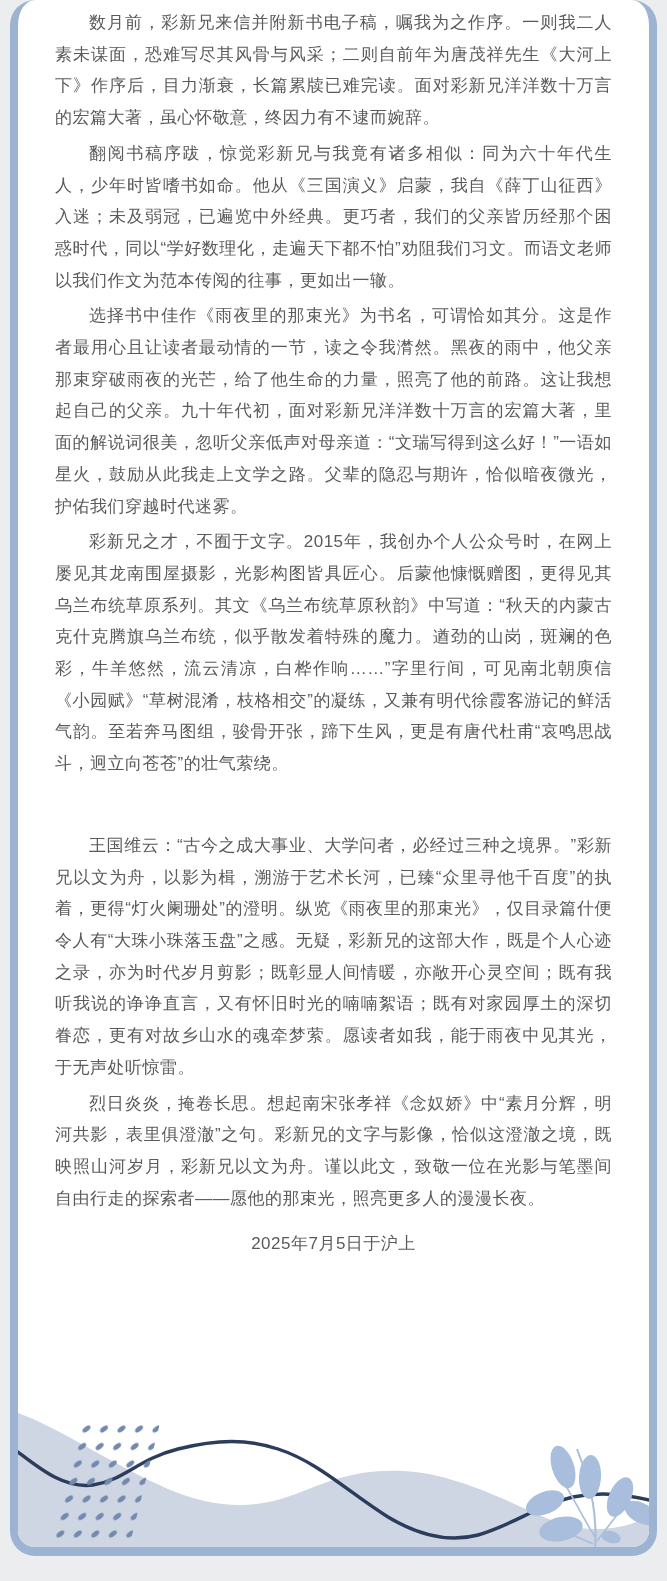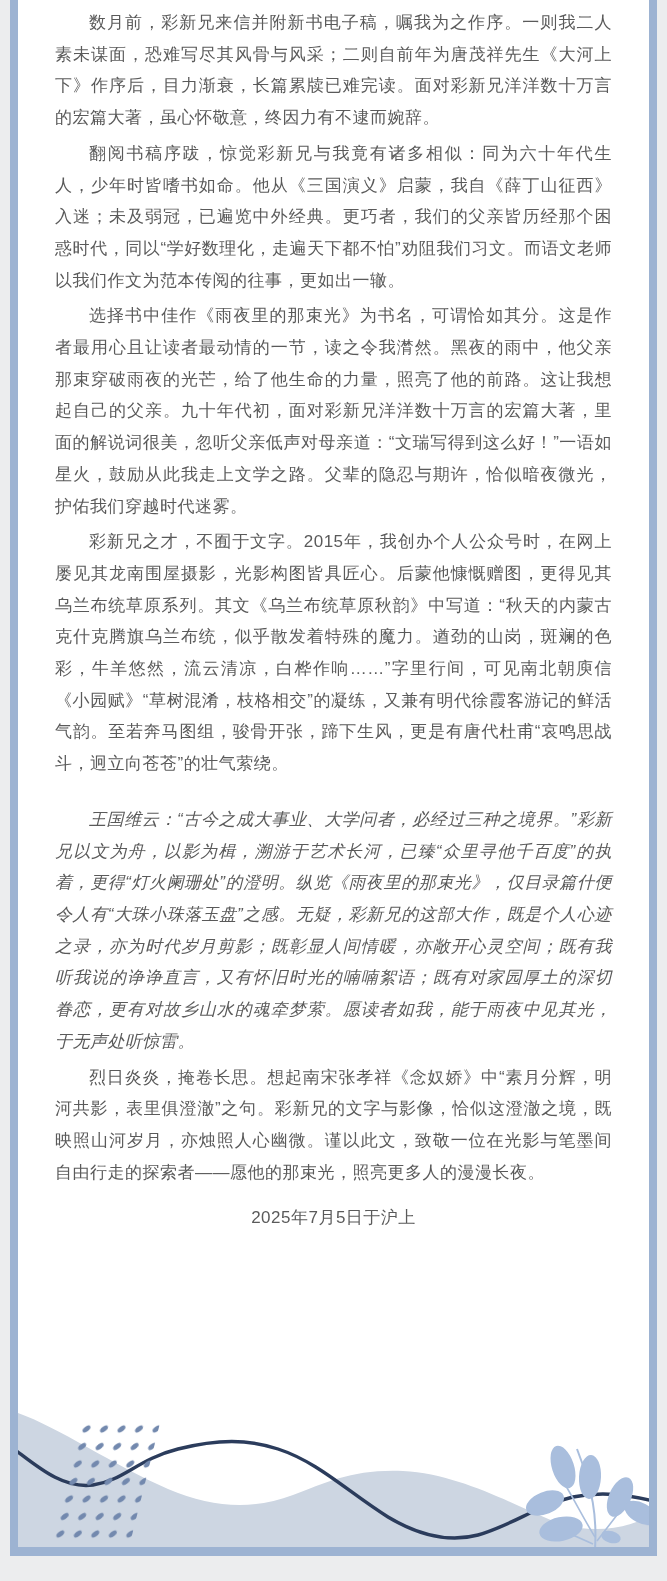--- a/index.html
+++ b/index.html
@@ -20,36 +20,36 @@
     position: absolute;
     left: 10px;
     top: 0;
     width: 647px;
     height: 1556px;
     background: #ffffff;
     border-left: 8px solid #9db3d2;
     border-right: 8px solid #9db3d2;
     border-bottom: 9px solid #9db3d2;
     overflow: hidden;
+    border-radius: 25px;
   }
   .text-area {
     padding: 7px 37px 0 37px;
     color: #5a5a5a;
     font-size: 17px;
     line-height: 31.7px;
     text-align: justify;
     letter-spacing: 0.5px;
   }
   .text-area p {
     margin: 0 0 4px 0;
     text-indent: 2em;
   }
   .text-area p.gap-before {
-    margin-top: 24px;
-    font-style: italic;
+    margin-top: 50px;
   }
   .date-line {
     text-indent: 0 !important;
     text-align: center;
     margin-top: 14px !important;
   }
   .footer-art {
     display: block;
     position: absolute;
     left: 0;
@@ -63,21 +63,21 @@
 
 <div class="page">
   <div class="frame">
 
     <div class="text-area">
       <p>数月前，彩新兄来信并附新书电子稿，嘱我为之作序。一则我二人素未谋面，恐难写尽其风骨与风采；二则自前年为唐茂祥先生《大河上下》作序后，目力渐衰，长篇累牍已难完读。面对彩新兄洋洋数十万言的宏篇大著，虽心怀敬意，终因力有不逮而婉辞。</p>
       <p>翻阅书稿序跋，惊觉彩新兄与我竟有诸多相似：同为六十年代生人，少年时皆嗜书如命。他从《三国演义》启蒙，我自《薛丁山征西》入迷；未及弱冠，已遍览中外经典。更巧者，我们的父亲皆历经那个困惑时代，同以“学好数理化，走遍天下都不怕”劝阻我们习文。而语文老师以我们作文为范本传阅的往事，更如出一辙。</p>
       <p>选择书中佳作《雨夜里的那束光》为书名，可谓恰如其分。这是作者最用心且让读者最动情的一节，读之令我潸然。黑夜的雨中，他父亲那束穿破雨夜的光芒，给了他生命的力量，照亮了他的前路。这让我想起自己的父亲。九十年代初，面对彩新兄洋洋数十万言的宏篇大著，里面的解说词很美，忽听父亲低声对母亲道：“文瑞写得到这么好！”一语如星火，鼓励从此我走上文学之路。父辈的隐忍与期许，恰似暗夜微光，护佑我们穿越时代迷雾。</p>
       <p>彩新兄之才，不囿于文字。2015年，我创办个人公众号时，在网上屡见其龙南围屋摄影，光影构图皆具匠心。后蒙他慷慨赠图，更得见其乌兰布统草原系列。其文《乌兰布统草原秋韵》中写道：“秋天的内蒙古克什克腾旗乌兰布统，似乎散发着特殊的魔力。遒劲的山岗，斑斓的色彩，牛羊悠然，流云清凉，白桦作响……”字里行间，可见南北朝庾信《小园赋》“草树混淆，枝格相交”的凝练，又兼有明代徐霞客游记的鲜活气韵。至若奔马图组，骏骨开张，蹄下生风，更是有唐代杜甫“哀鸣思战斗，迥立向苍苍”的壮气萦绕。</p>
       <p class="gap-before">王国维云：“古今之成大事业、大学问者，必经过三种之境界。”彩新兄以文为舟，以影为楫，溯游于艺术长河，已臻“众里寻他千百度”的执着，更得“灯火阑珊处”的澄明。纵览《雨夜里的那束光》，仅目录篇什便令人有“大珠小珠落玉盘”之感。无疑，彩新兄的这部大作，既是个人心迹之录，亦为时代岁月剪影；既彰显人间情暖，亦敞开心灵空间；既有我听我说的诤诤直言，又有怀旧时光的喃喃絮语；既有对家园厚土的深切眷恋，更有对故乡山水的魂牵梦萦。愿读者如我，能于雨夜中见其光，于无声处听惊雷。</p>
-      <p>烈日炎炎，掩卷长思。想起南宋张孝祥《念奴娇》中“素月分辉，明河共影，表里俱澄澈”之句。彩新兄的文字与影像，恰似这澄澈之境，既映照山河岁月，亦烛照人心幽微。谨以此文，致敬一位在光影与笔墨间自由行走的探索者——愿他的那束光，照亮更多人的漫漫长夜。</p>
+      <p>烈日炎炎，掩卷长思。想起南宋张孝祥《念奴娇》中“素月分辉，明河共影，表里俱澄澈”之句。彩新兄的文字与影像，恰似这澄澈之境，既映照山河岁月，彩新兄以文为舟。谨以此文，致敬一位在光影与笔墨间自由行走的探索者——愿他的那束光，照亮更多人的漫漫长夜。</p>
       <p class="date-line">2025年7月5日于沪上</p>
     </div>
 
     <svg class="footer-art" viewBox="0 0 631 150" preserveAspectRatio="none" xmlns="http://www.w3.org/2000/svg">
       <defs>
         <pattern id="dotp" width="17.5" height="17.5" patternUnits="userSpaceOnUse">
           <ellipse cx="6" cy="6" rx="4.1" ry="2.7" transform="rotate(-42 6 6)" fill="#7389ae"></ellipse>
         </pattern>
       </defs>
 

